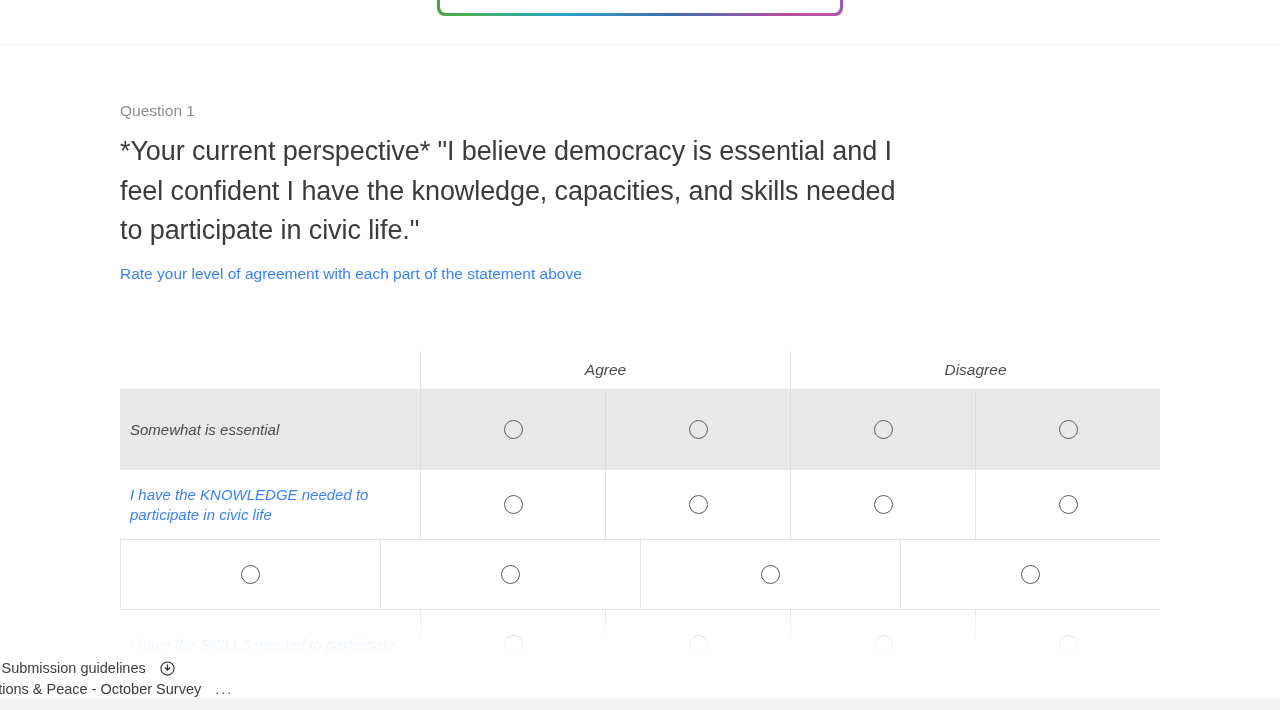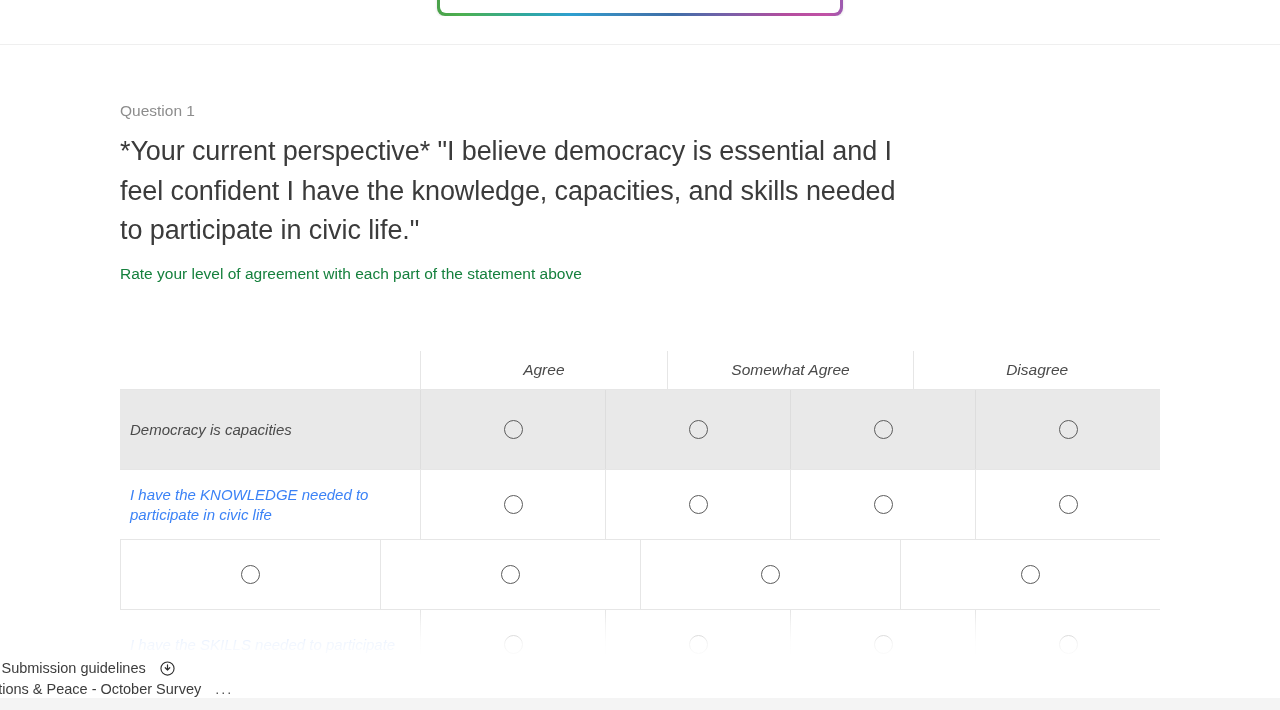--- a/index.html
+++ b/index.html
@@ -77,21 +77,21 @@
   .q-title {
     font-size: 27px;
     font-weight: 400;
     color: #3b3b3b;
     line-height: 39.5px;
     letter-spacing: -0.1px;
     max-width: 800px;
   }
   .q-subtitle {
     font-size: 15.5px;
-    color: #15803d;
+    color: #3b82f6;
     line-height: 22px;
     margin-top: 12px;
   }
 
   
   .matrix {
     position: absolute;
     left: 120px;
     top: 351px;
     width: 1040px;
@@ -233,27 +233,26 @@
     <div class="q-title">*Your current perspective*
 "I believe democracy is essential and I feel confident I have the knowledge, capacities, and skills needed to participate in civic life."</div>
     <div class="q-subtitle">Rate your level of agreement with each part of the statement above</div>
   </div>
 
   <div class="matrix">
 
     <div class="matrix-row row-head">
       <div class="cell-label"></div>
       <div class="cell-opt">Agree</div>
-      <div class="cell-opt">Somewhat Agree</div>
       <div class="cell-opt">Disagree</div>
     </div>
 
     <div class="matrix-row row-data h-tall shaded">
       <div class="cell-label">
-        <span class="row-label-text">Democracy is capacities</span>
+        <span class="row-label-text">Somewhat is essential</span>
       </div>
       <div class="cell-opt">
           <span class="radio"></span>
         </div>
       <div class="cell-opt">
           <span class="radio"></span>
         </div>
       <div class="cell-opt">
           <span class="radio"></span>
         </div>

